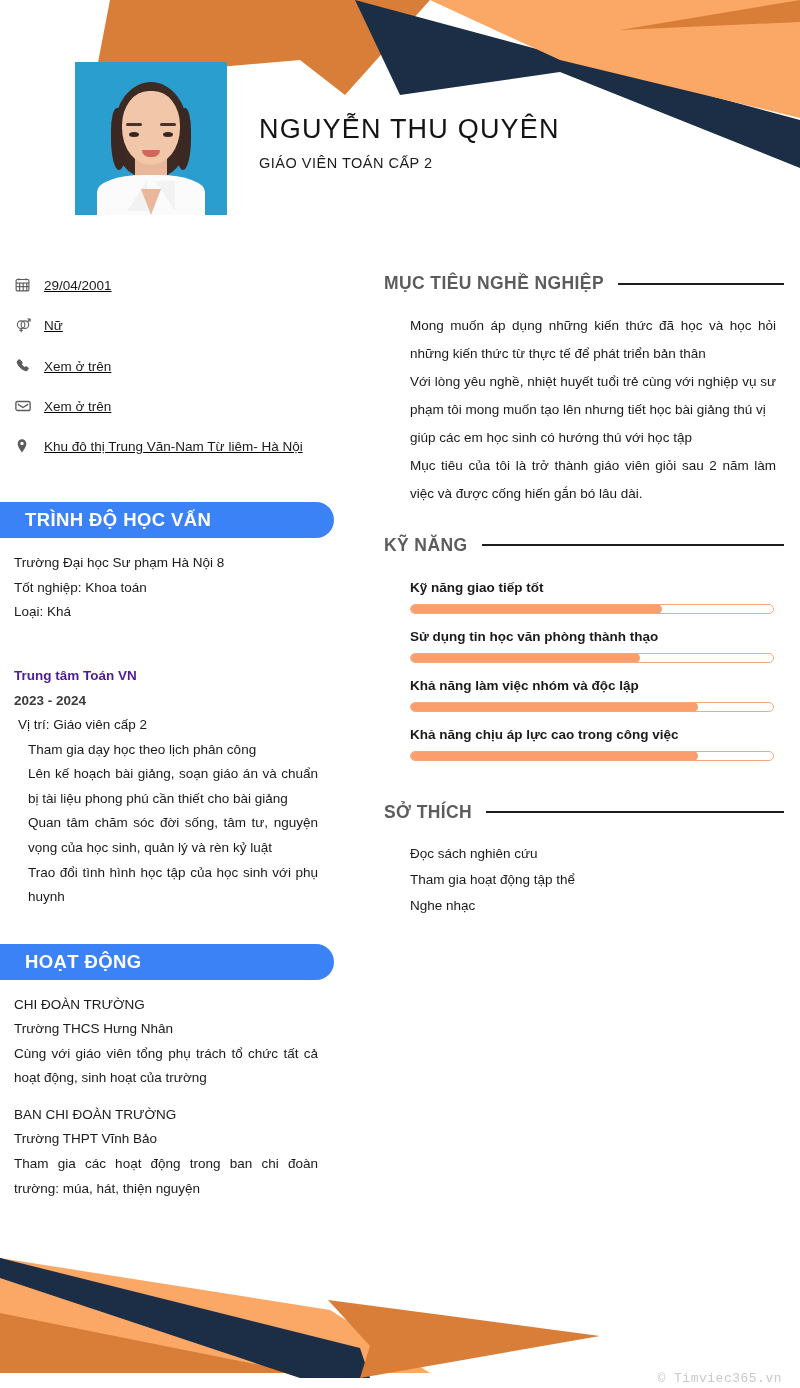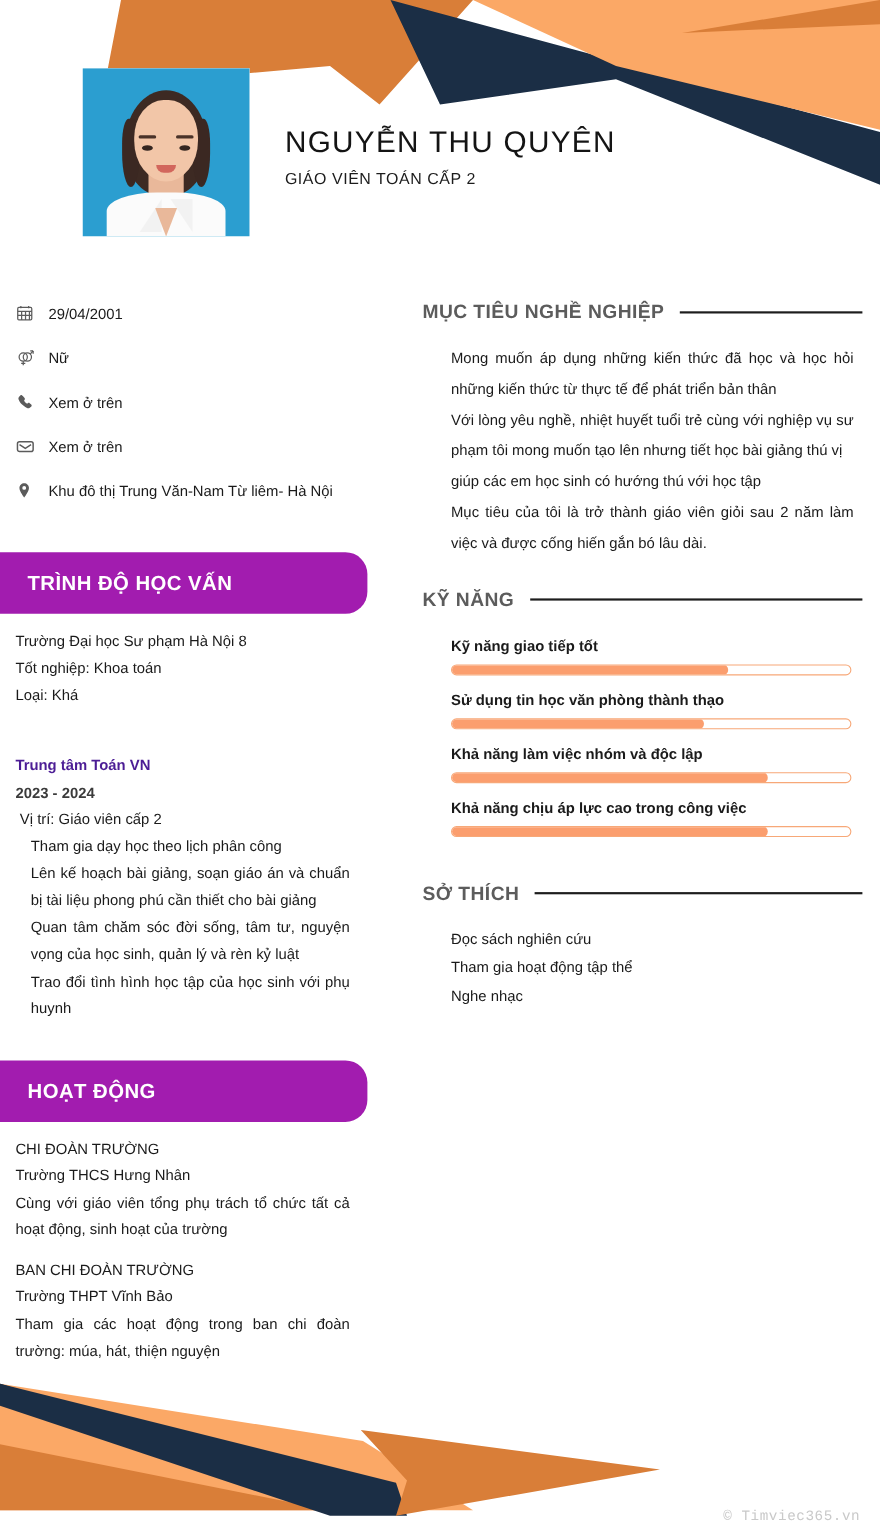--- a/index.html
+++ b/index.html
@@ -192,44 +192,45 @@
     top: 273px;
     width: 400px;
   }
 
   
   .contact-list { padding: 0 16px 0 14px; }
   .contact-row {
     display: flex;
     align-items: flex-start;
     margin-bottom: 18px;
+    text-decoration: underline;
   }
   .contact-icon {
     width: 30px;
     min-width: 30px;
     padding-top: 1px;
     color: #5b5b5b;
     display: flex;
     justify-content: flex-start;
   }
   .contact-icon svg { display: block; }
   .contact-text {
     font-size: 13.5px;
     color: #1a1a1a;
     line-height: 1.65;
     padding-right: 8px;
   }
 
   
   .bar-heading {
     position: relative;
-    height: 56px;
+    height: 36px;
     margin: 0 0 0 0;
     width: 334px;
-    background: #a21caf;
+    background: #3b82f6;
     border-radius: 0 20px 20px 0;
     display: flex;
     align-items: center;
   }
   .bar-heading span {
     color: #ffffff;
     font-size: 18.5px;
     font-weight: bold;
     letter-spacing: 0.4px;
     padding-left: 25px;

